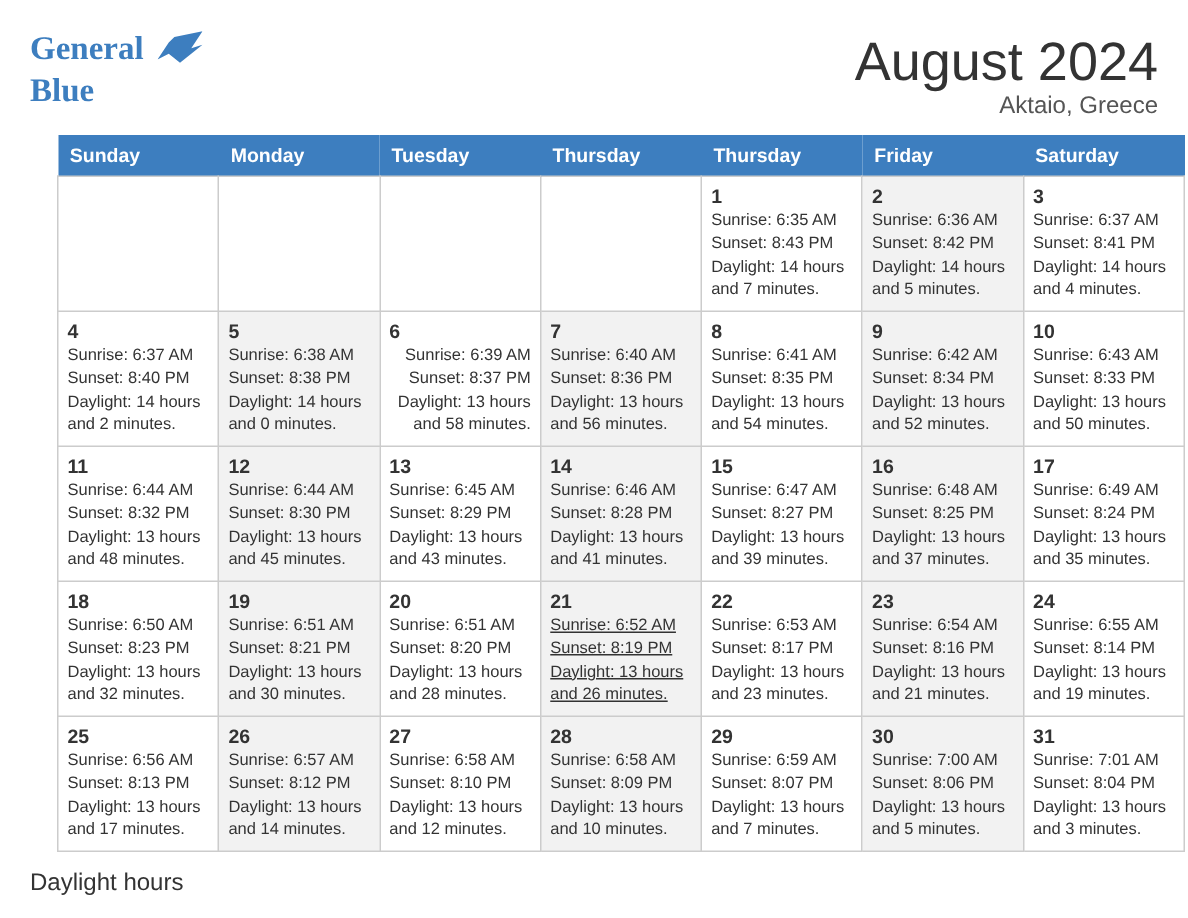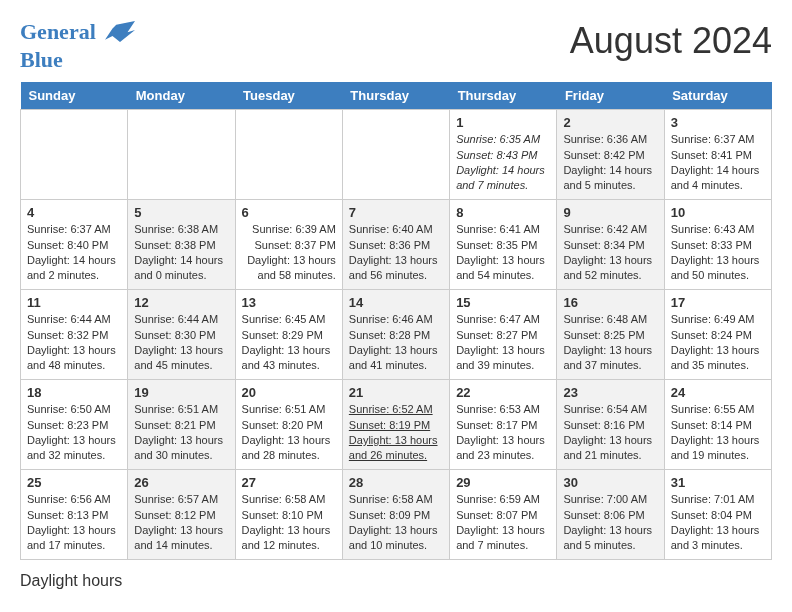--- a/index.html
+++ b/index.html
@@ -45,20 +45,21 @@
       margin-left: 30px;
     }
     .location {
       font-size: 16px;
       color: #555;
     }
     table {
       width: 100%;
       border-collapse: collapse;
       table-layout: fixed;
+      margin-left: 18px;
     }
     th {
       background-color: #3d7ebf;
       color: white;
       text-align: left;
       padding: 6px 8px;
       font-size: 13px;
       font-weight: bold;
     }
     td {
@@ -100,20 +101,21 @@
         <span>General</span>
         <svg class="logo-bird" viewBox="0 0 40 35" style="display:inline-block;vertical-align:middle;">
           <polygon points="15,5 40,0 30,15 40,12 20,28 10,20 0,25 10,10" fill="#3d7ebf"></polygon>
         </svg>
         <br><span style="color:#3d7ebf;">Blue</span>
       </div>
     </div>
   </div>
   <div class="title-block">
     <div class="month-title">August 2024</div>
+    <div class="location">Aktaio, Greece</div>
   </div>
 </div>
 
 <table>
   <thead>
     <tr id="header-row">
         <th>Sunday</th>
         <th>Monday</th>
         <th>Tuesday</th>
         <th>Thursday</th>
@@ -123,21 +125,21 @@
       </tr>
   </thead>
   <tbody id="calendar-body">
   <tr>
         <td class="empty"></td>
         <td class="empty"></td>
         <td class="empty"></td>
         <td class="empty"></td>
         <td>
           <div class="day-num">1</div>
-          <div class="day-info" style="white-space: pre-line; font-style: italic;">Sunrise: 6:35 AM
+          <div class="day-info" style="white-space: pre-line;">Sunrise: 6:35 AM
 Sunset: 8:43 PM
 Daylight: 14 hours
 and 7 minutes.</div>
         </td>
         <td class="shaded">
           <div class="day-num">2</div>
           <div class="day-info" style="white-space: pre-line;">Sunrise: 6:36 AM
 Sunset: 8:42 PM
 Daylight: 14 hours
 and 5 minutes.</div>

